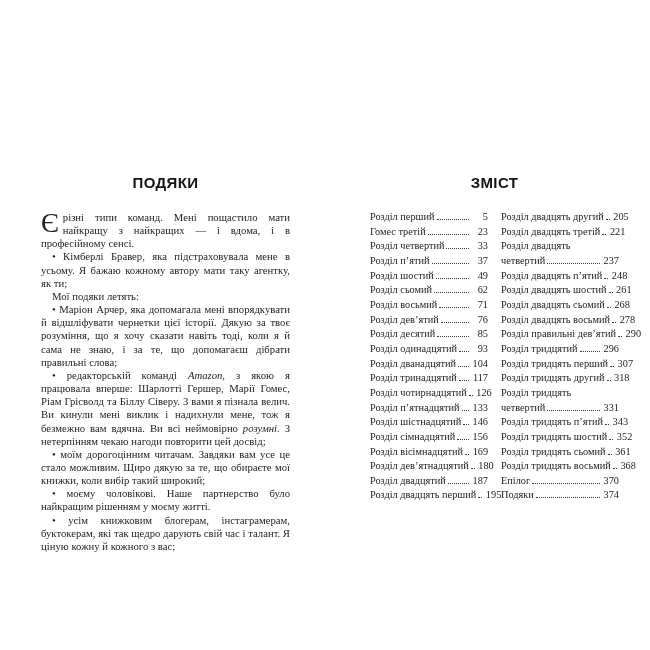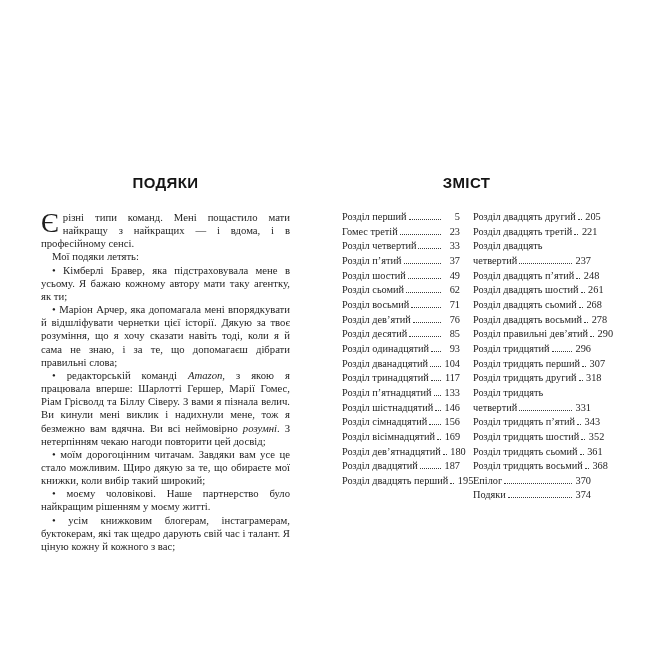--- a/index.html
+++ b/index.html
@@ -14,21 +14,21 @@
     position: absolute;
     inset: 0;
     width: 650px;
     height: 622px;
     background: #ffffff;
     font-family: "Liberation Serif", "DejaVu Serif", serif;
     color: #1e1e1e;
   }
   .page { position: absolute; top: 174px; }
   .page.left  { left: 41px;  width: 249px; }
-  .page.right { left: 342px; width: 249px; }
+  .page.right { left: 370px; width: 249px; }
 
   .heading {
     font-family: "Liberation Sans", "DejaVu Sans", sans-serif;
     font-weight: 700;
     font-size: 15px;
     line-height: 17px;
     letter-spacing: 0.4px;
     text-align: center;
     margin: 0;
     color: #141414;
@@ -81,22 +81,22 @@
 </style>
 </head>
 <body>
 
 <div class="spread">
 
   <section class="page left">
     <h1 class="heading">ПОДЯКИ</h1>
     <div class="body-text" id="ack-text">
         <p class="para"><span class="dropcap">Є</span><span>різні типи команд. Мені пощастило мати найкращу з найкращих — і вдома, і в професійному сенсі.</span></p>
+        <p class="para indent"><span>• Кімберлі Бравер, яка підстраховувала мене в усьому. Я бажаю кожному автору мати таку агентку, як ти;</span></p>
         <p class="para indent"><span>Мої подяки летять:</span></p>
-        <p class="para indent"><span>• Кімберлі Бравер, яка підстраховувала мене в усьому. Я бажаю кожному автору мати таку агентку, як ти;</span></p>
         <p class="para indent"><span>• Маріон Арчер, яка допомагала мені впорядкувати й відшліфувати чернетки цієї історії. Дякую за твоє розуміння, що я хочу сказати навіть тоді, коли я й сама не знаю, і за те, що допомагаєш дібрати правильні слова;</span></p>
         <p class="para indent"><span>• редакторській команді </span><span class="seg-italic">Amazon</span><span>, з якою я працювала вперше: Шарлотті Гершер, Марії Гомес, Ріам Грісволд та Біллу Сіверу. З вами я пізнала велич. Ви кинули мені виклик і надихнули мене, тож я безмежно вам вдячна. Ви всі неймовірно </span><span class="seg-italic">розумні</span><span>. З нетерпінням чекаю нагоди повторити цей досвід;</span></p>
         <p class="para indent"><span>• моїм дорогоцінним читачам. Завдяки вам усе це стало можливим. Щиро дякую за те, що обираєте мої книжки, коли вибір такий широкий;</span></p>
         <p class="para indent"><span>• моєму чоловікові. Наше партнерство було найкращим рішенням у моєму житті.</span></p>
         <p class="para indent"><span>• усім книжковим блогерам, інстаграмерам, буктокерам, які так щедро дарують свій час і талант. Я ціную кожну й кожного з вас;</span></p>
       </div>
   </section>
 
   <section class="page right">
     <h1 class="heading">ЗМІСТ</h1>
@@ -181,20 +181,27 @@
           </div>
           <div class="toc-entry">
             <div class="toc-line">
               <span class="toc-label">Розділ тринадцятий</span>
               <span class="toc-dots"></span>
               <span class="toc-num">117</span>
             </div>
           </div>
           <div class="toc-entry">
             <div class="toc-line">
+              <span class="toc-label">Розділ чотирнадцятий</span>
+              <span class="toc-dots"></span>
+              <span class="toc-num">126</span>
+            </div>
+          </div>
+          <div class="toc-entry">
+            <div class="toc-line">
               <span class="toc-label">Розділ п’ятнадцятий</span>
               <span class="toc-dots"></span>
               <span class="toc-num">133</span>
             </div>
           </div>
           <div class="toc-entry">
             <div class="toc-line">
               <span class="toc-label">Розділ шістнадцятий</span>
               <span class="toc-dots"></span>
               <span class="toc-num">146</span>

